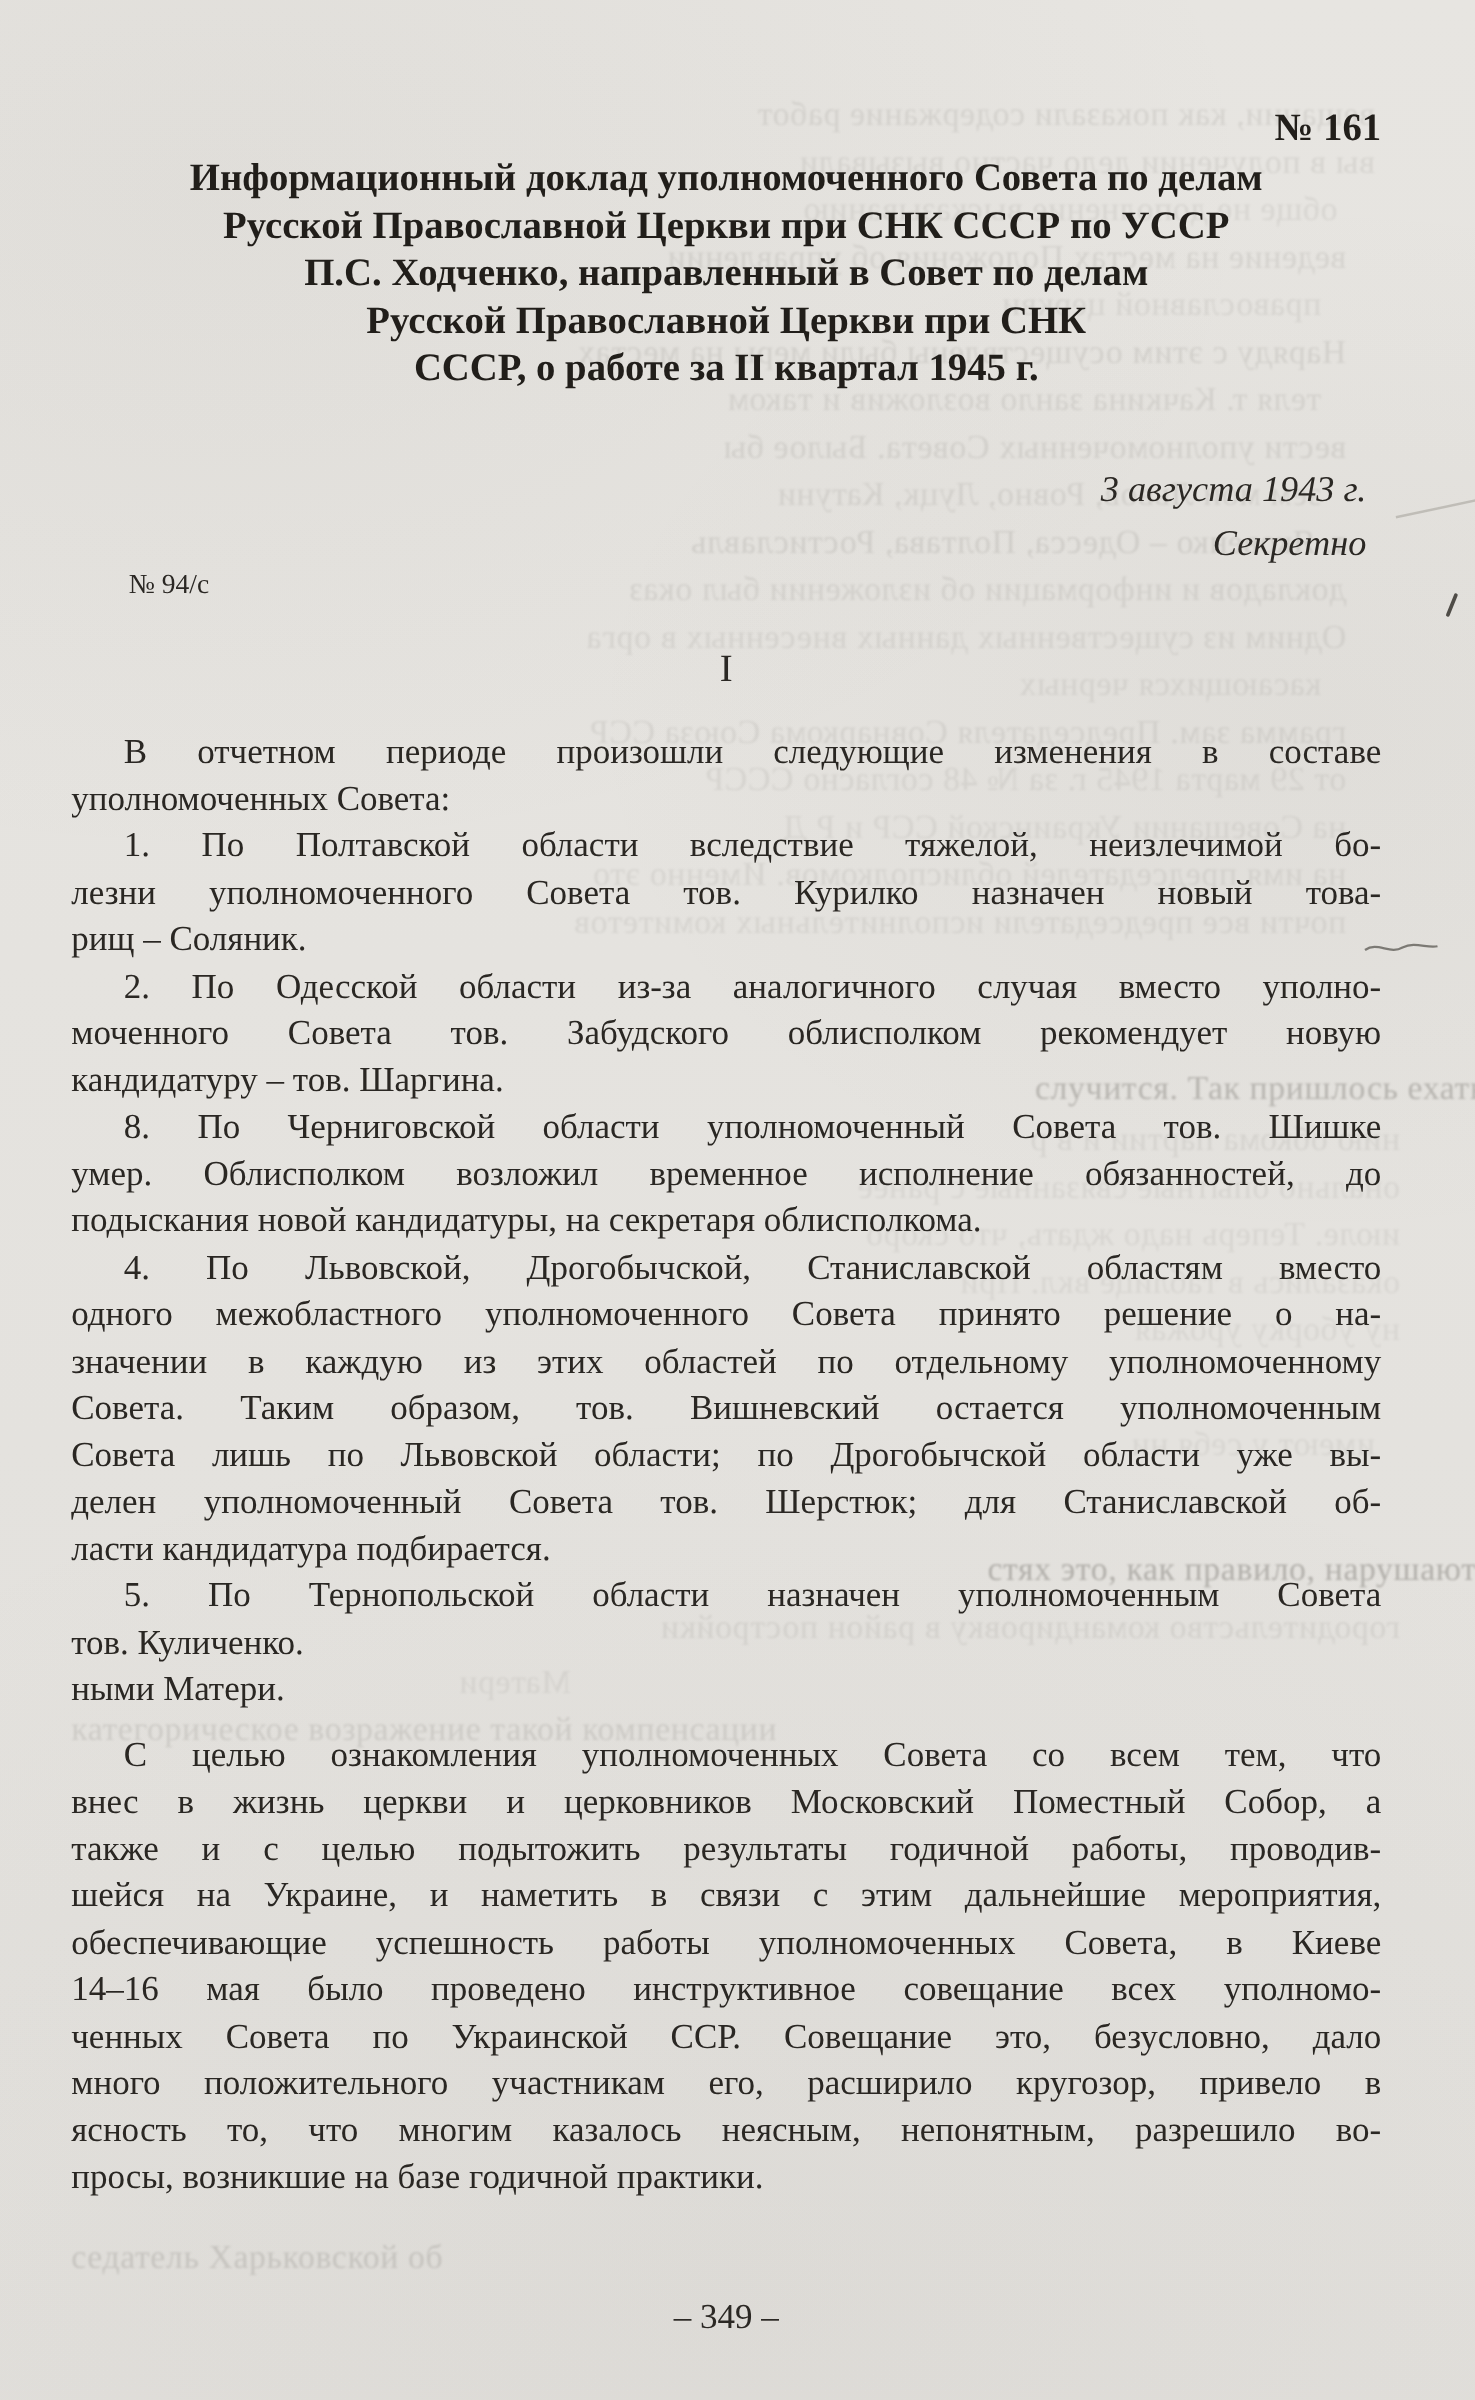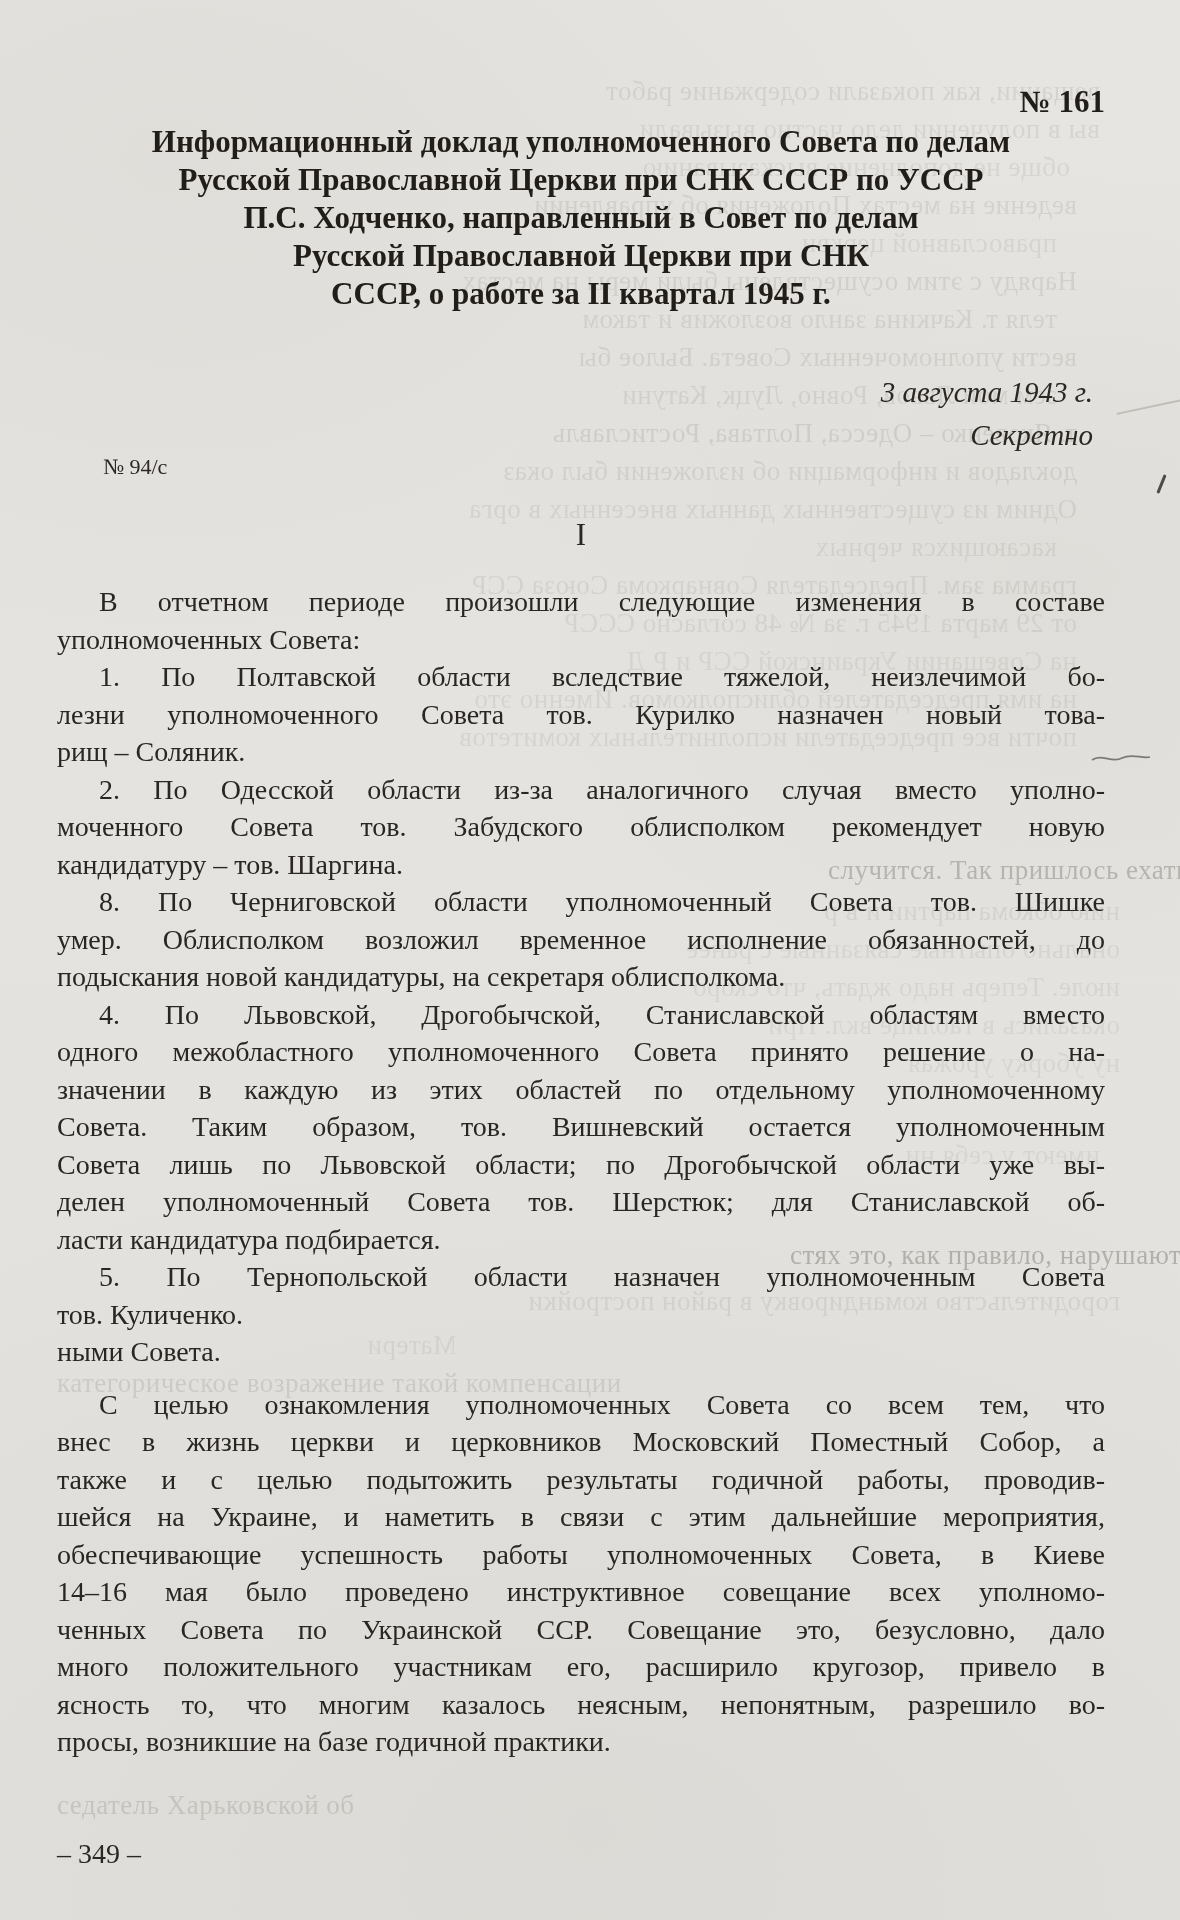--- a/index.html
+++ b/index.html
@@ -32,21 +32,21 @@
   .section-number{position:absolute;top:517px;left:57px;width:1048px;text-align:center;
     font-size:31px;color:#2b2824;}
   
   .docbody{position:absolute;top:583px;left:57px;width:1048px;
     font-size:28px;line-height:37.5px;color:#2a2723;}
   .para{margin:0;}
   .para.space-before{margin-top:15px;}
   .line{text-align:justify;text-align-last:justify;}
   .line.last{text-align-last:left;}
   .line.first{text-indent:42px;}
-  .page-number{position:absolute;top:1838px;left:57px;width:1048px;
+  .page-number{position:absolute;top:1838px;left:57px;width:1048px;text-align:center;
     font-size:28px;color:#2b2824;}
   
   .pen-slash{position:absolute;left:1160px;top:474px;width:3px;height:20px;
     background:#4f4c47;transform:rotate(22deg);border-radius:2px;}
   .scratch{position:absolute;left:1116px;top:406px;width:66px;height:2px;
     background:#b7b4ae;transform:rotate(-12deg);opacity:.8;}
   .squiggle{position:absolute;left:1090px;top:750px;}
 </style>
 </head>
 <body>
@@ -131,21 +131,21 @@
         <div class="line">Совета. Таким образом, тов. Вишневский остается уполномоченным</div>
         <div class="line">Совета лишь по Львовской области; по Дрогобычской области уже вы-</div>
         <div class="line">делен уполномоченный Совета тов. Шерстюк; для Станиславской об-</div>
         <div class="line last">ласти кандидатура подбирается.</div>
       </div>
       <div class="para">
         <div class="line first">5. По Тернопольской области назначен уполномоченным Совета</div>
         <div class="line last">тов. Куличенко.</div>
       </div>
       <div class="para">
-        <div class="line last">ными Совета.</div>
+        <div class="line last">ными Матери.</div>
       </div>
       <div class="para space-before">
         <div class="line first">С целью ознакомления уполномоченных Совета со всем тем, что</div>
         <div class="line">внес в жизнь церкви и церковников Московский Поместный Собор, а</div>
         <div class="line">также и с целью подытожить результаты годичной работы, проводив-</div>
         <div class="line">шейся на Украине, и наметить в связи с этим дальнейшие мероприятия,</div>
         <div class="line">обеспечивающие успешность работы уполномоченных Совета, в Киеве</div>
         <div class="line">14–16 мая было проведено инструктивное совещание всех уполномо-</div>
         <div class="line">ченных Совета по Украинской ССР. Совещание это, безусловно, дало</div>
         <div class="line">много положительного участникам его, расширило кругозор, привело в</div>

